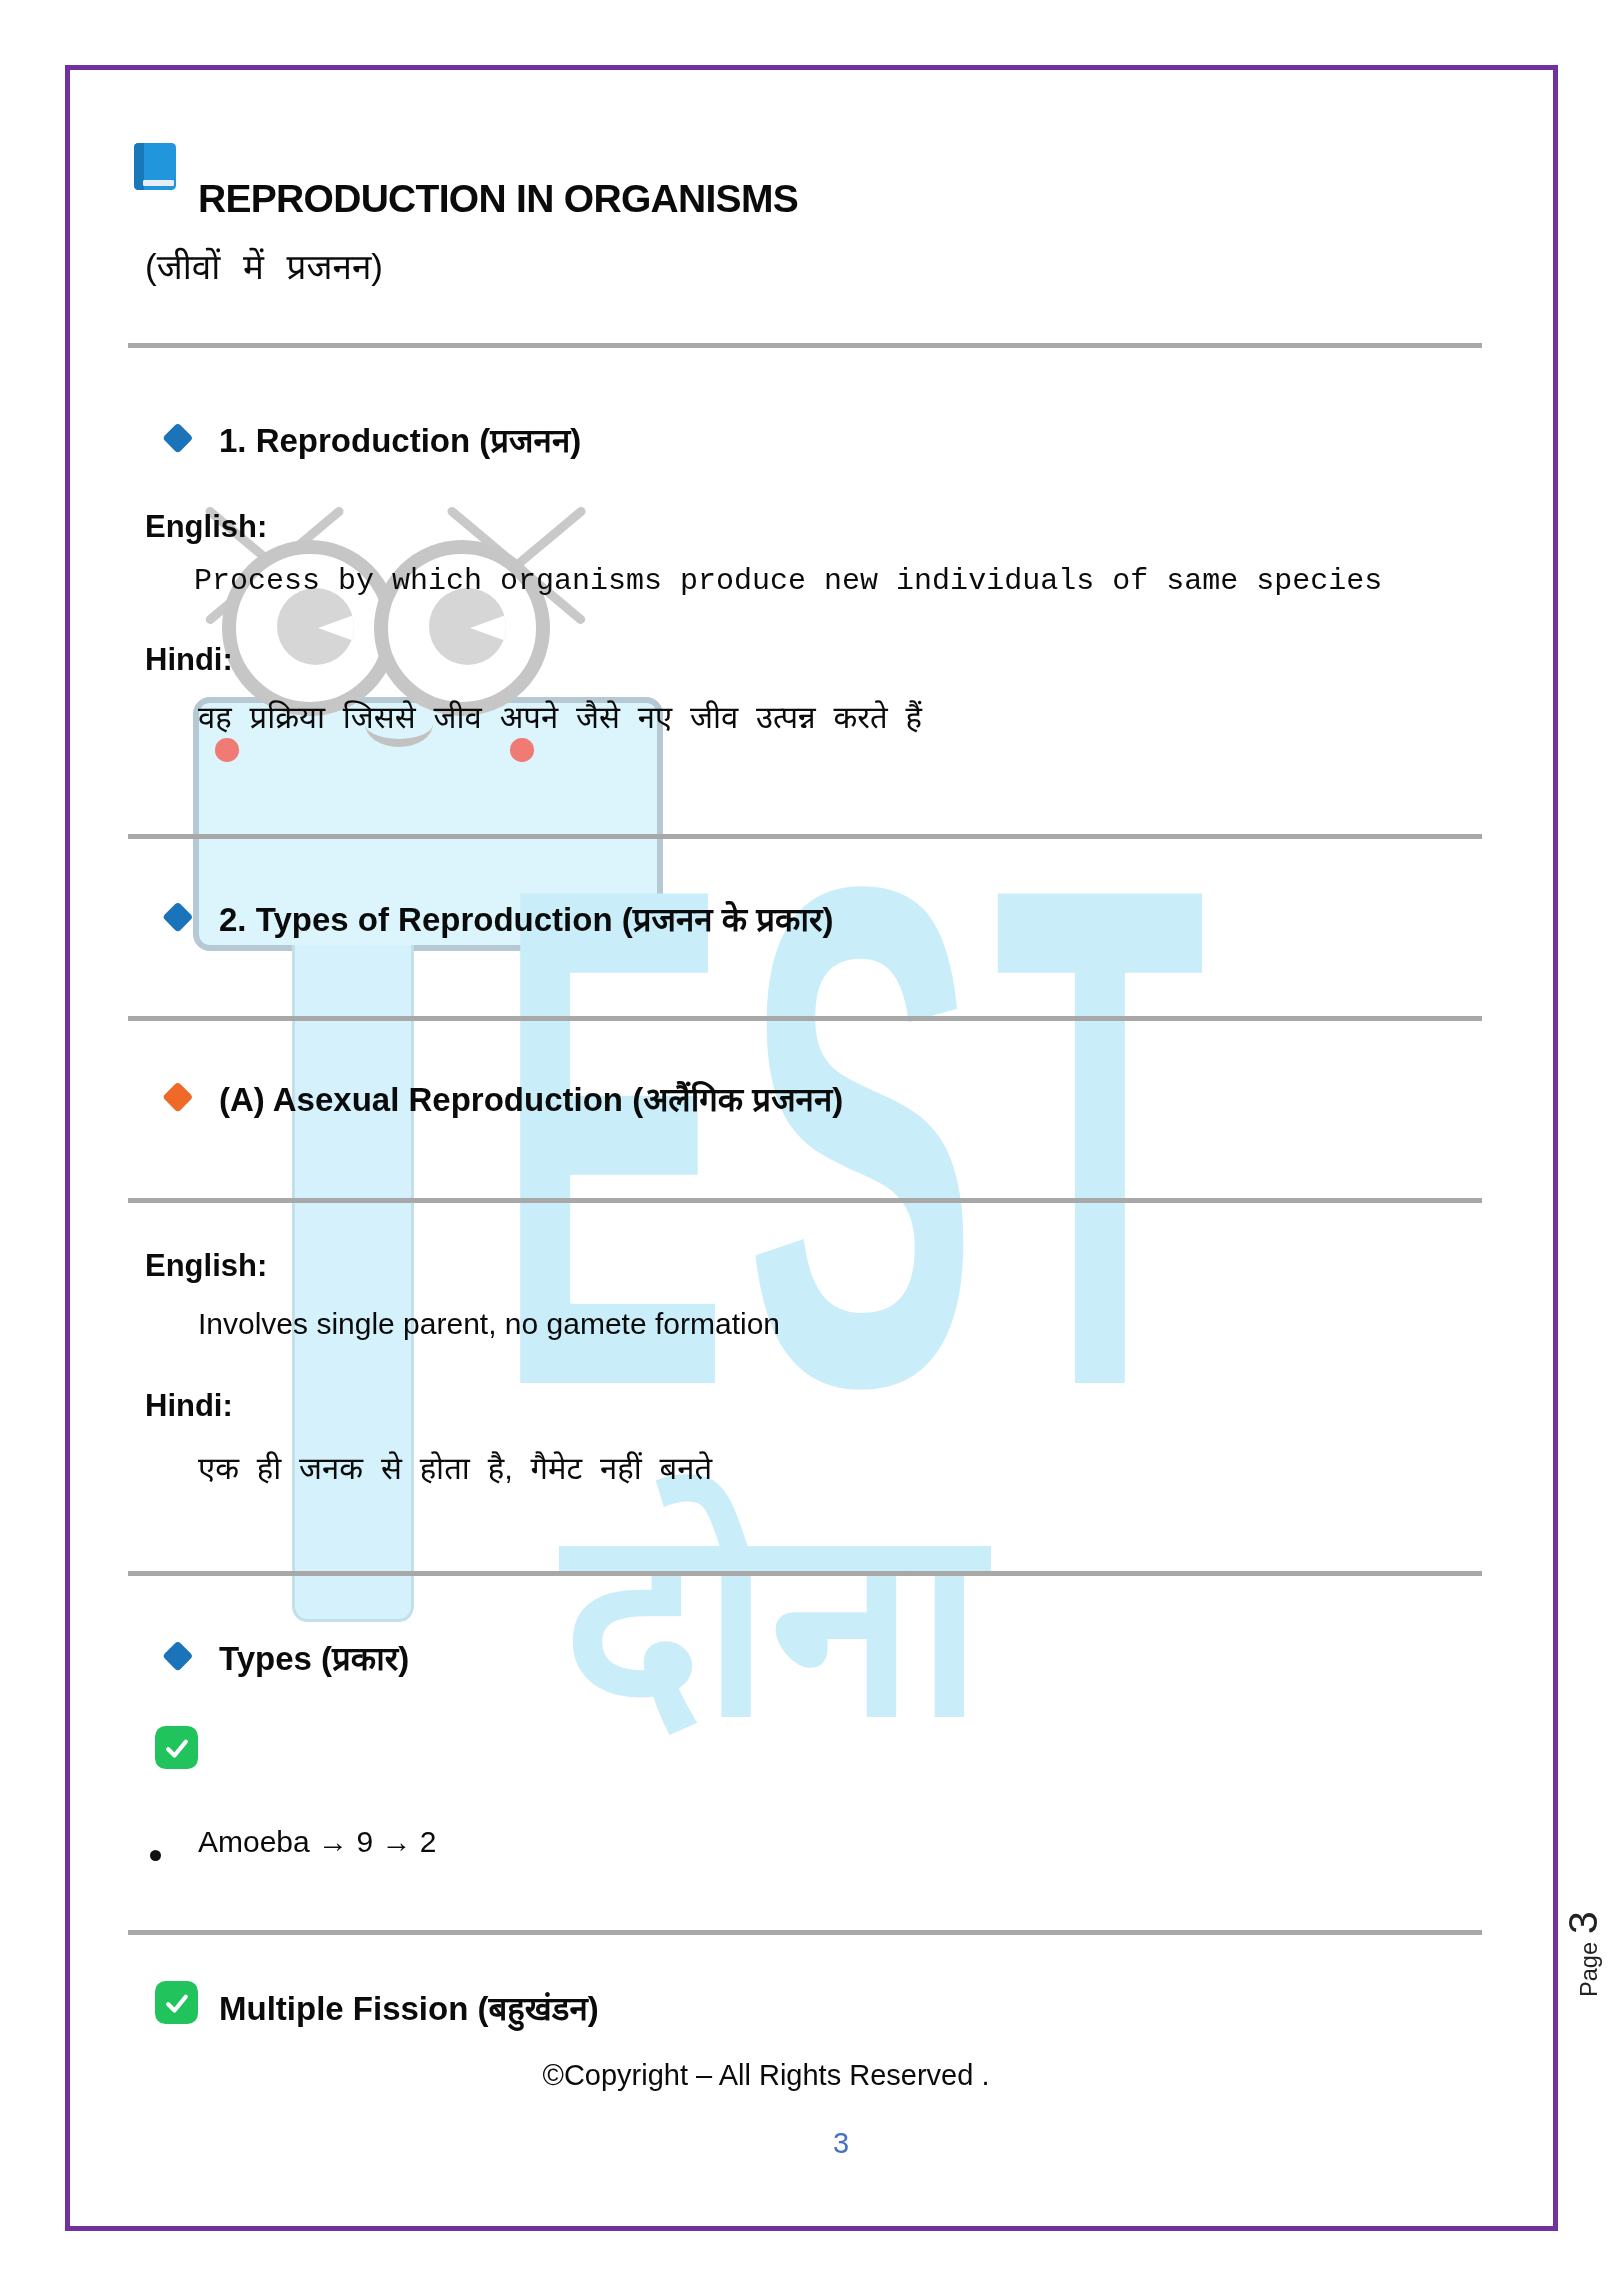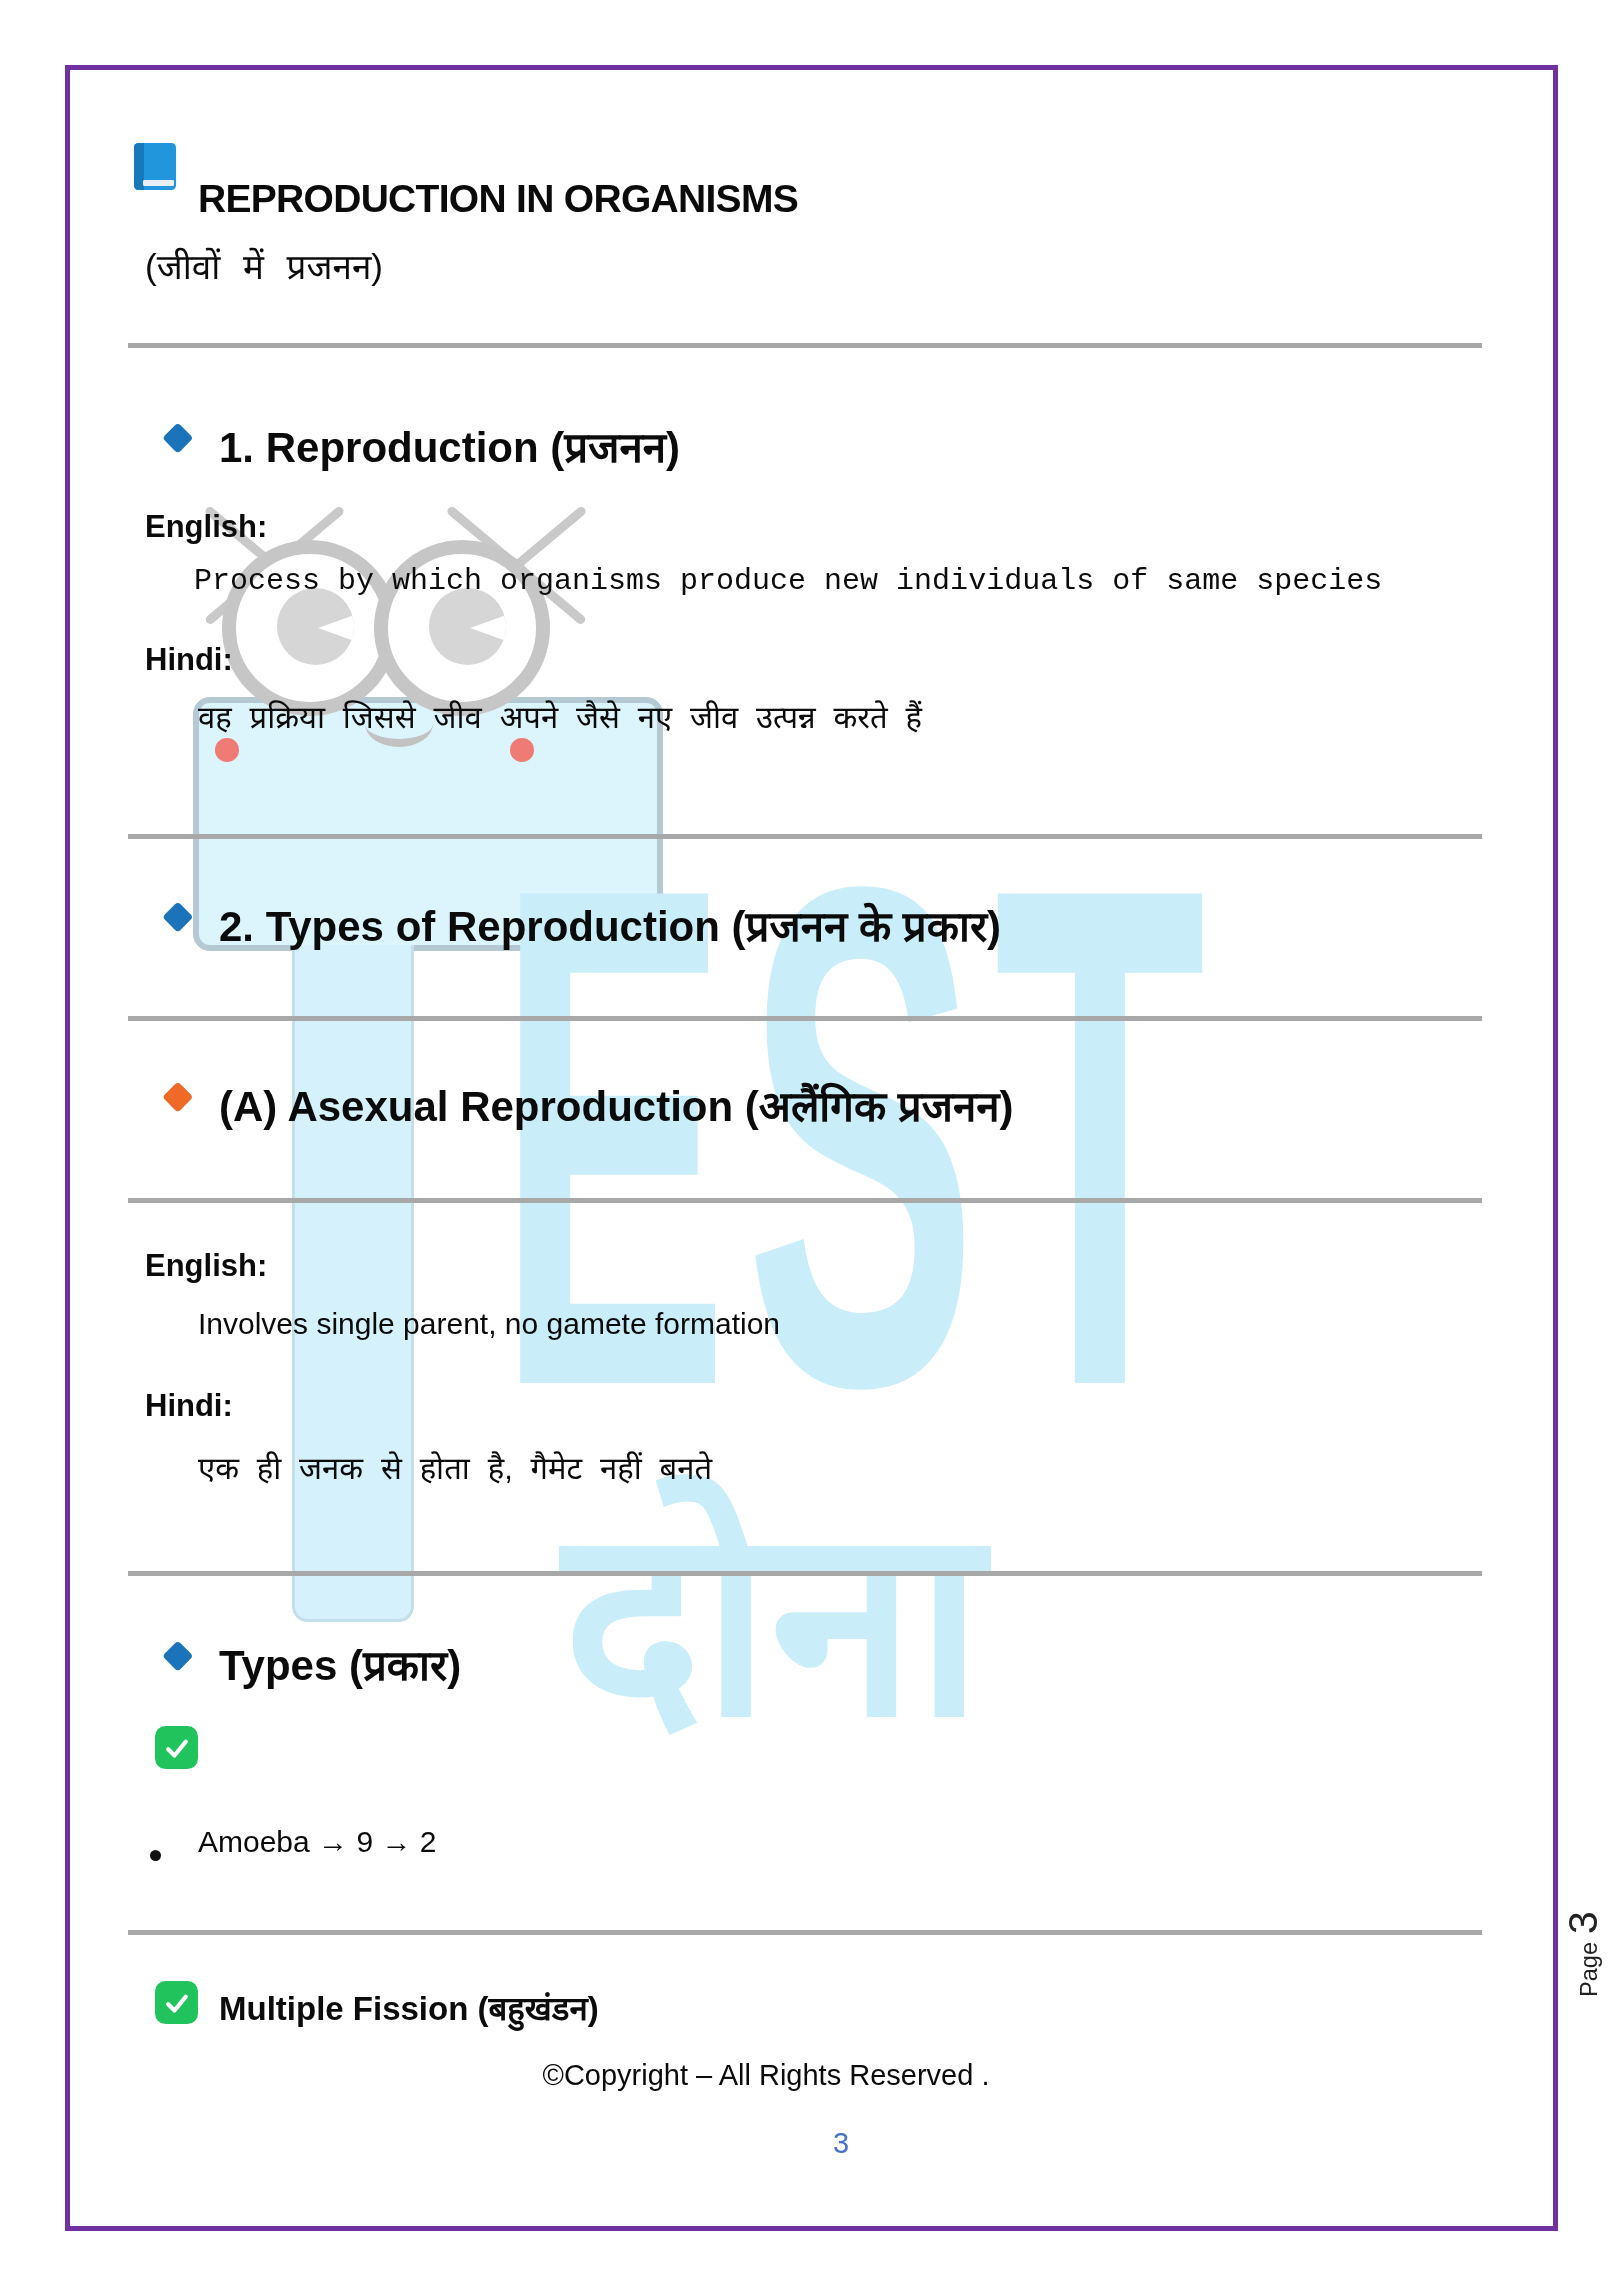--- a/index.html
+++ b/index.html
@@ -21,21 +21,21 @@
           transform:scaleY(2.05);transform-origin:top left;}
   .wm-hi{font-weight:bold;color:#c9edf9;font-size:262px;line-height:1;}
   
   .frame{left:65px;top:65px;width:1493px;height:2166px;border:5.2px solid #7030a0;
          box-sizing:border-box;z-index:3;pointer-events:none;}
   
   .ct{z-index:2;}
   .doc-title{font-size:39px;font-weight:bold;letter-spacing:-0.7px;}
   .subtitle{font-size:35px;word-spacing:13px;}
   .divider{left:128px;width:1354px;height:4.6px;background:#a8a8a8;}
-  .h1{font-size:42px;font-weight:bold;}
+  .h1{font-size:33px;font-weight:bold;}
   .diamond{width:21.6px;height:21.6px;border-radius:3.9px;transform:rotate(45deg);}
   .lab{font-size:31px;font-weight:bold;}
   .body-en{font-size:30px;}
   .body-hi{font-size:31px;word-spacing:9.2px;}
   .chk{width:43px;height:43px;border-radius:10.5px;background:#21c45c;display:flex;
        align-items:center;justify-content:center;}
   .chk svg{width:30px;height:30px;}
   .chk-label{font-size:33px;font-weight:bold;}
   .dot{width:11px;height:11px;border-radius:50%;background:#111;}
   .bullet-line{font-size:30px;}

